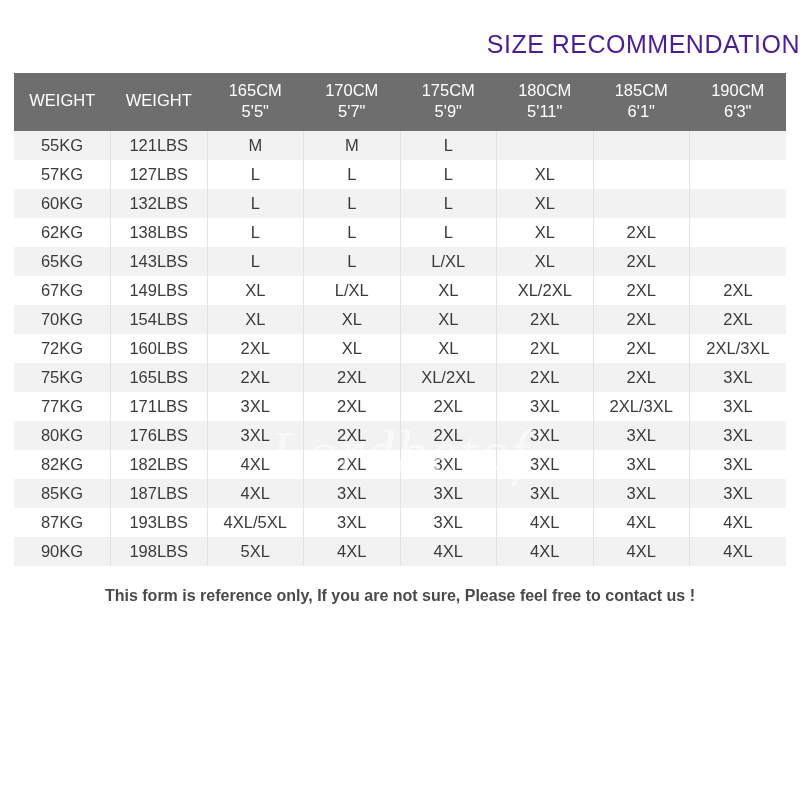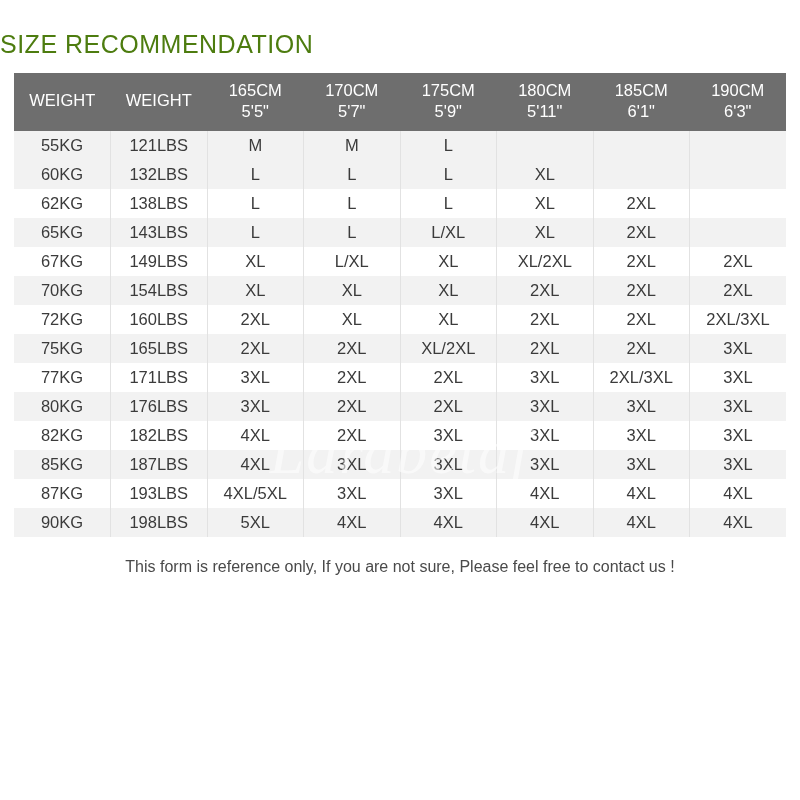--- a/index.html
+++ b/index.html
@@ -16,24 +16,24 @@
   }
   .page {
     position: relative;
     width: 800px;
     height: 800px;
     box-sizing: border-box;
     display: flex;
     flex-direction: column;
   }
   .title {
-    text-align: left;
+    text-align: right;
     font-size: 25px;
     letter-spacing: 0.5px;
-    color: #4d7c0f;
+    color: #4c1d95;
     font-weight: 400;
     padding-top: 30px;
     padding-bottom: 6px;
   }
   .table-wrap {
     padding: 8px 14px;
     flex: 0 0 auto;
   }
   table.size-table {
     width: 100%;
@@ -75,20 +75,21 @@
   }
   table.size-table tbody td.col0,
   table.size-table tbody td.col1 {
     color: #3b3b3b;
   }
   .footer-note {
     text-align: center;
     font-size: 16px;
     color: #4a4a4a;
     padding-top: 13px;
+    font-weight: bold;
   }
   .watermark {
     position: absolute;
     left: 0;
     right: 0;
     top: 370px;
     text-align: center;
     font-size: 62px;
     color: rgba(255,255,255,0.55);
     font-family: "Liberation Serif", serif;
@@ -152,20 +153,30 @@
           <tr class="even">
             <td class="col0">55KG</td>
             <td class="col1">121LBS</td>
             <td class="col2">M</td>
             <td class="col3">M</td>
             <td class="col4">L</td>
             <td class="col5"></td>
             <td class="col6"></td>
             <td class="col7"></td>
           </tr>
+          <tr class="odd">
+            <td class="col0">57KG</td>
+            <td class="col1">127LBS</td>
+            <td class="col2">L</td>
+            <td class="col3">L</td>
+            <td class="col4">L</td>
+            <td class="col5">XL</td>
+            <td class="col6"></td>
+            <td class="col7"></td>
+          </tr>
           <tr class="even">
             <td class="col0">60KG</td>
             <td class="col1">132LBS</td>
             <td class="col2">L</td>
             <td class="col3">L</td>
             <td class="col4">L</td>
             <td class="col5">XL</td>
             <td class="col6"></td>
             <td class="col7"></td>
           </tr>

